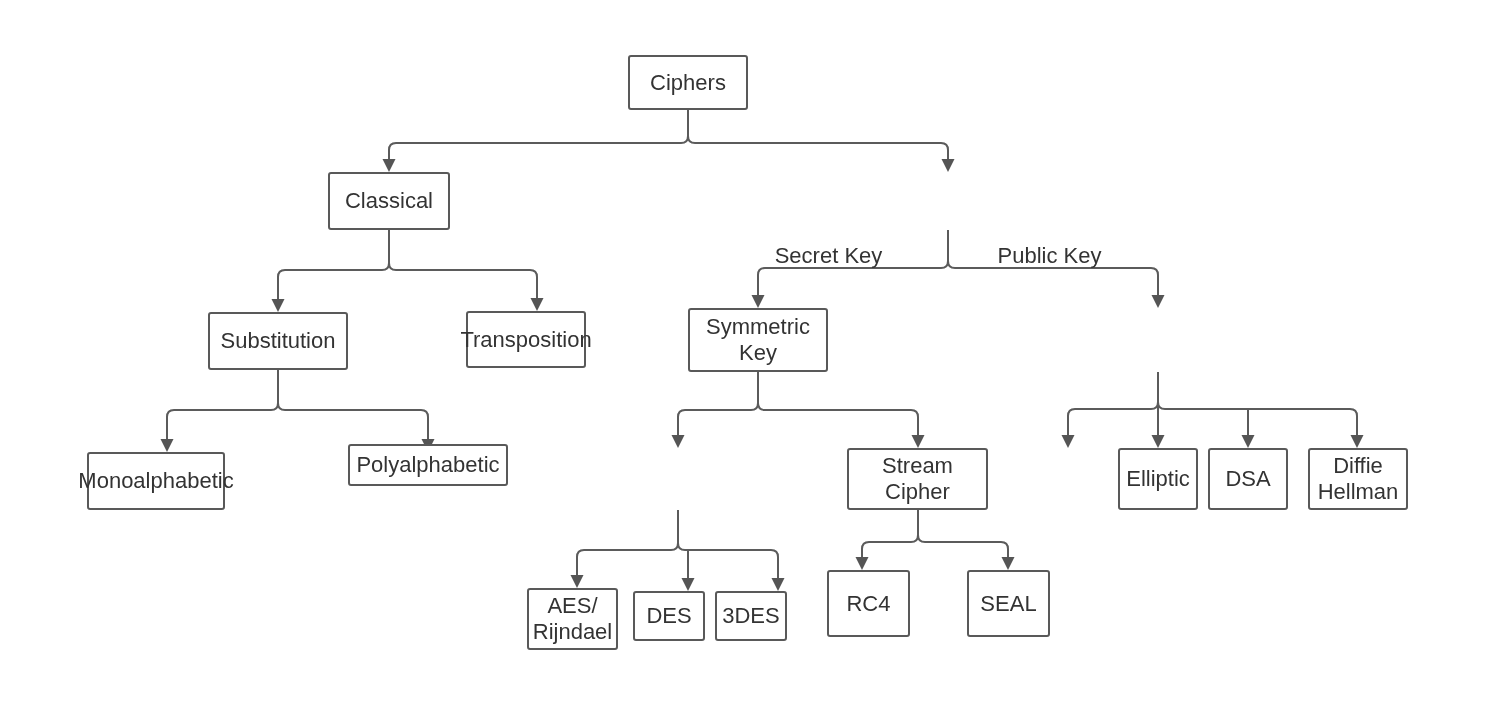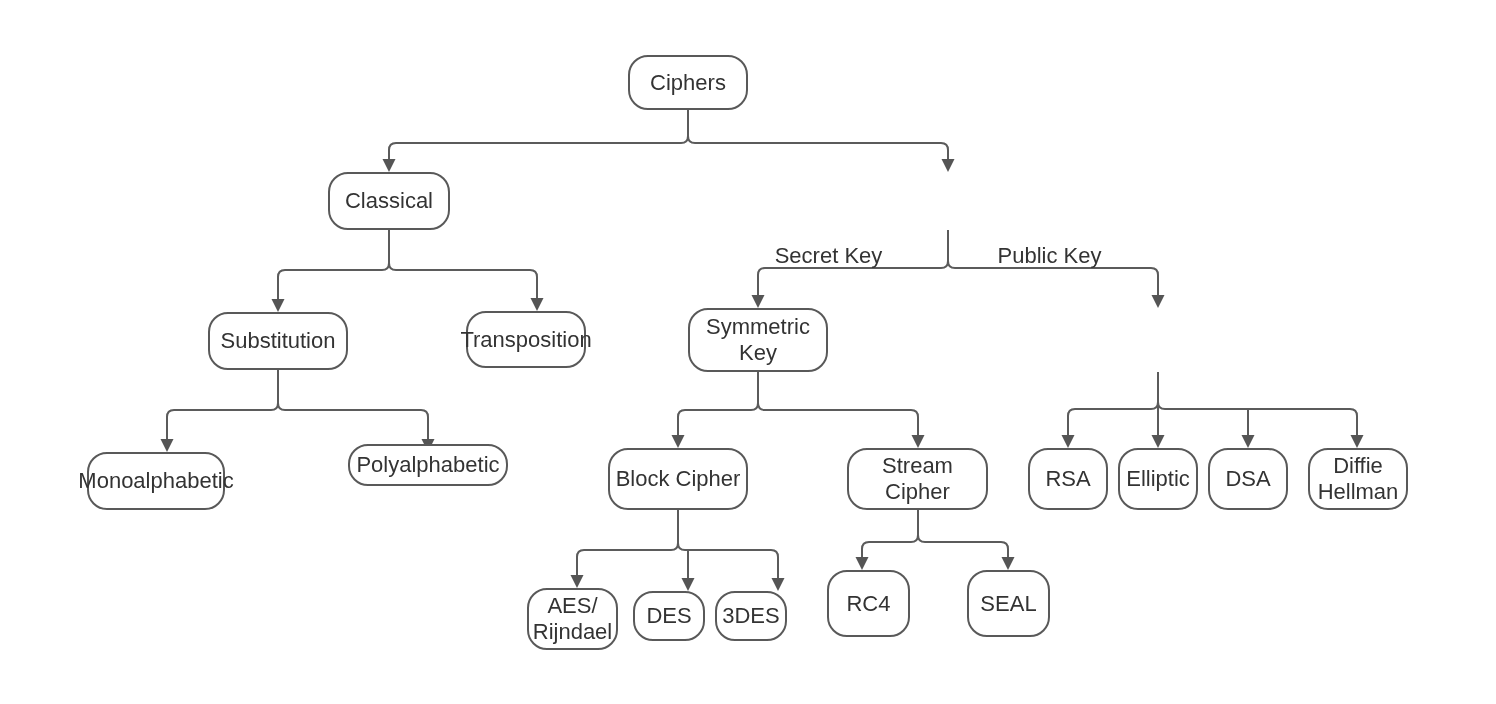--- a/index.html
+++ b/index.html
@@ -18,21 +18,21 @@
     overflow:hidden;
   }
   #connectors{position:absolute;left:0;top:0;width:1496px;height:704px;}
   #connectors .edge{stroke:var(--line);stroke-width:2;fill:none;}
   #connectors .arrow{fill:var(--arrow);stroke:none;}
   .node{
     position:absolute;
     box-sizing:border-box;
     background:#ffffff;
     border:2.5px solid var(--border);
-    border-radius:20px;
+    border-radius:3px;
     display:flex;align-items:center;justify-content:center;
     text-align:center;
     color:var(--text);
     font-size:22px;line-height:1.16;
   }
   .node span{display:block;padding:0 1px;}
   .edge-label{
     position:absolute;
     color:var(--text);
     font-size:22px;line-height:1.1;
@@ -127,31 +127,25 @@
 
 
   <div class="node" style="left:87px;top:452px;width:138px;height:58px">
     <span>Monoalphabetic</span>
   </div>
 
   <div class="node" style="left:348px;top:444px;width:160px;height:42px">
     <span>Polyalphabetic</span>
   </div>
 
-  <div class="node" style="left:608px;top:448px;width:140px;height:62px">
-    <span>Block Cipher</span>
-  </div>
 
   <div class="node" style="left:847px;top:448px;width:141px;height:62px">
     <span>Stream Cipher</span>
   </div>
 
-  <div class="node" style="left:1028px;top:448px;width:80px;height:62px">
-    <span>RSA</span>
-  </div>
 
   <div class="node" style="left:1118px;top:448px;width:80px;height:62px">
     <span>Elliptic</span>
   </div>
 
   <div class="node" style="left:1208px;top:448px;width:80px;height:62px">
     <span>DSA</span>
   </div>
 
   <div class="node" style="left:1308px;top:448px;width:100px;height:62px">

